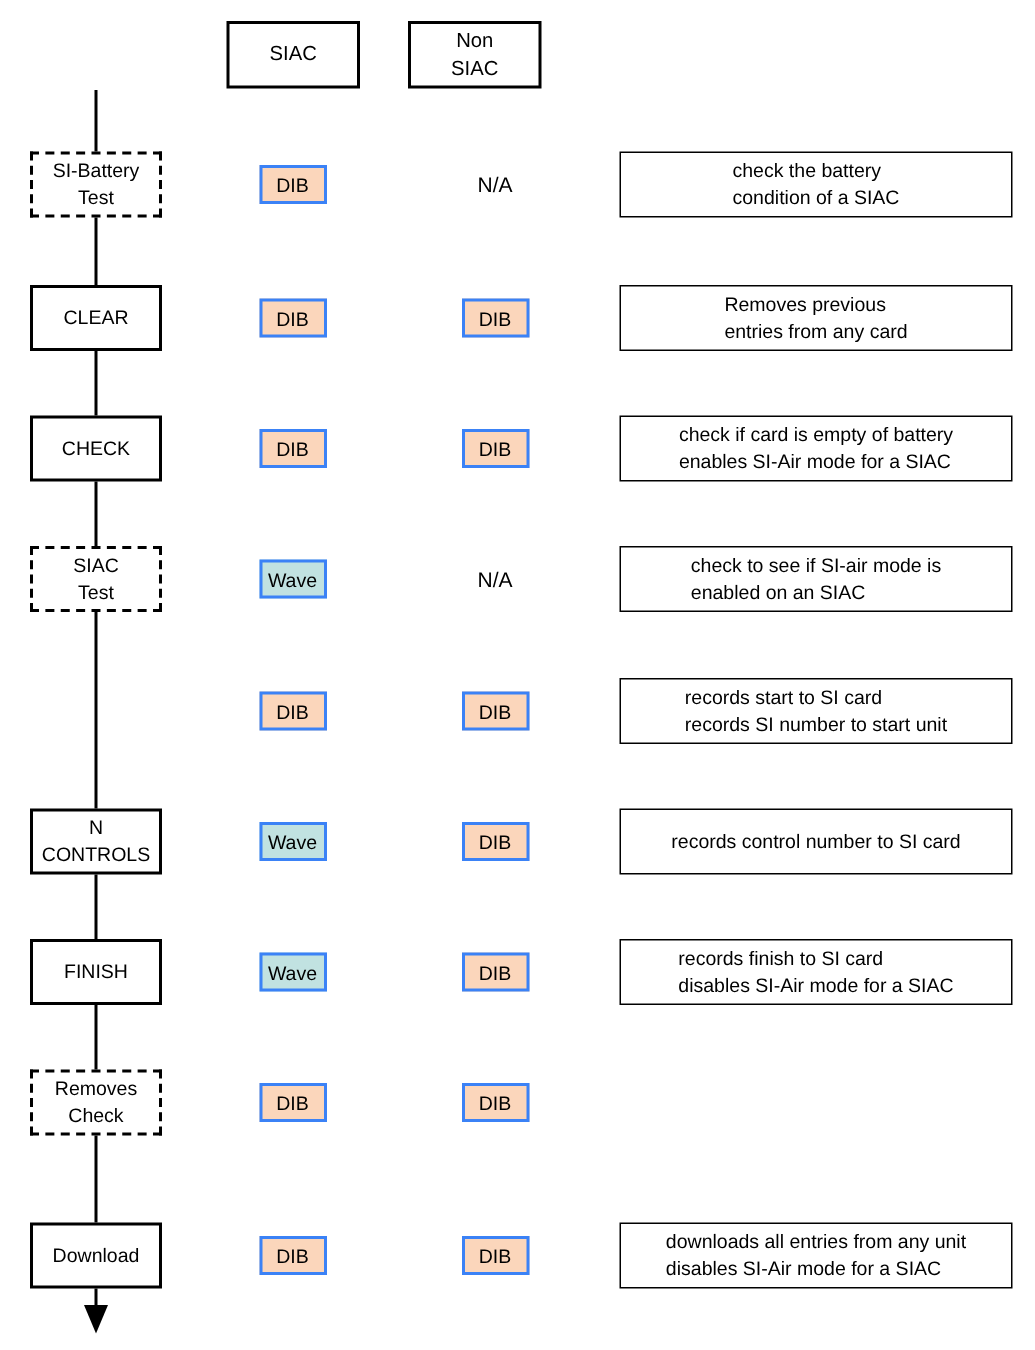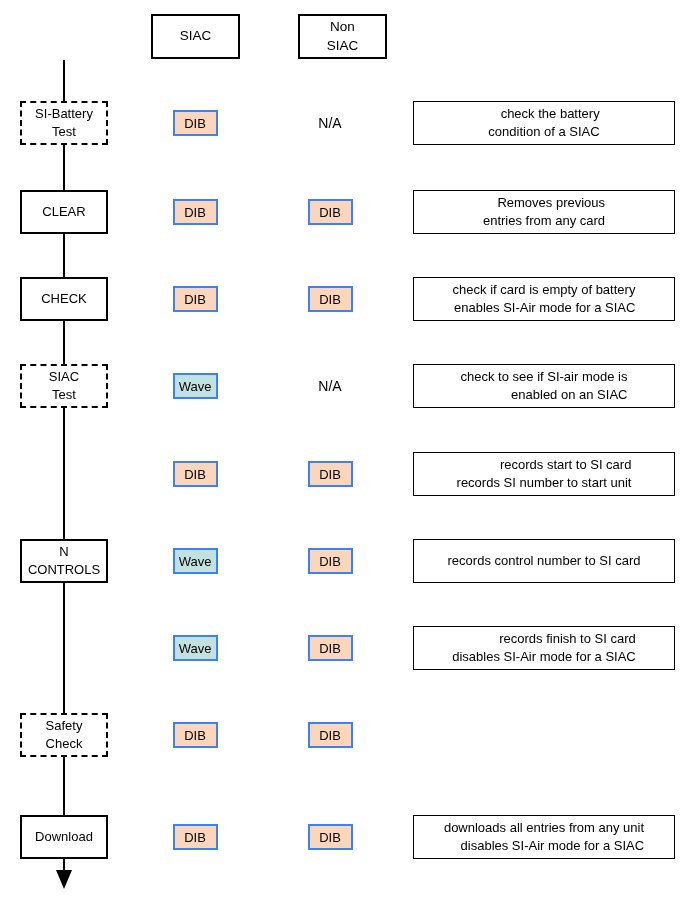--- a/index.html
+++ b/index.html
@@ -51,21 +51,21 @@
     display: flex;
     align-items: center;
     justify-content: center;
     text-align: center;
     font-size: 13.5px;
     line-height: 1.35;
     white-space: pre-line;
     z-index: 1;
   }
   .col-header.siac { left: 151px; }
-  .col-header.nonsiac { left: 298px; }
+  .col-header.nonsiac { left: 272px; }
   
   .row {
     position: absolute;
     left: 0;
     width: 594px;
     height: 44px;
     z-index: 1;
   }
   .step-box {
     position: absolute;
@@ -112,21 +112,21 @@
     position: absolute;
     left: 413px;
     top: 0;
     width: 262px;
     height: 44px;
     border: 1px solid #000;
     background: #fff;
     display: flex;
     align-items: center;
     justify-content: center;
-    text-align: right;
+    text-align: left;
     font-size: 13px;
     line-height: 1.4;
     white-space: pre-line;
   }
 </style>
 </head>
 <body>
 
 <div class="canvas">
 
@@ -230,35 +230,38 @@
     </div>
     <div class="cell col-nonsiac">
       <span class="chip dib">DIB</span>
     </div>
     <div class="desc-box">
       <span>records control number to SI card</span>
     </div>
   </div>
 
   <div class="row" style="top:626px">
+    <div class="step-box">
+      <span>FINISH</span>
+    </div>
     <div class="cell col-siac">
       <span class="chip wave">Wave</span>
     </div>
     <div class="cell col-nonsiac">
       <span class="chip dib">DIB</span>
     </div>
     <div class="desc-box">
       <span>records finish to SI card
 disables SI-Air mode for a SIAC</span>
     </div>
   </div>
 
   <div class="row" style="top:713px">
     <div class="step-box dashed">
-      <span>Safety
+      <span>Removes
 Check</span>
     </div>
     <div class="cell col-siac">
       <span class="chip dib">DIB</span>
     </div>
     <div class="cell col-nonsiac">
       <span class="chip dib">DIB</span>
     </div>
   </div>
 

